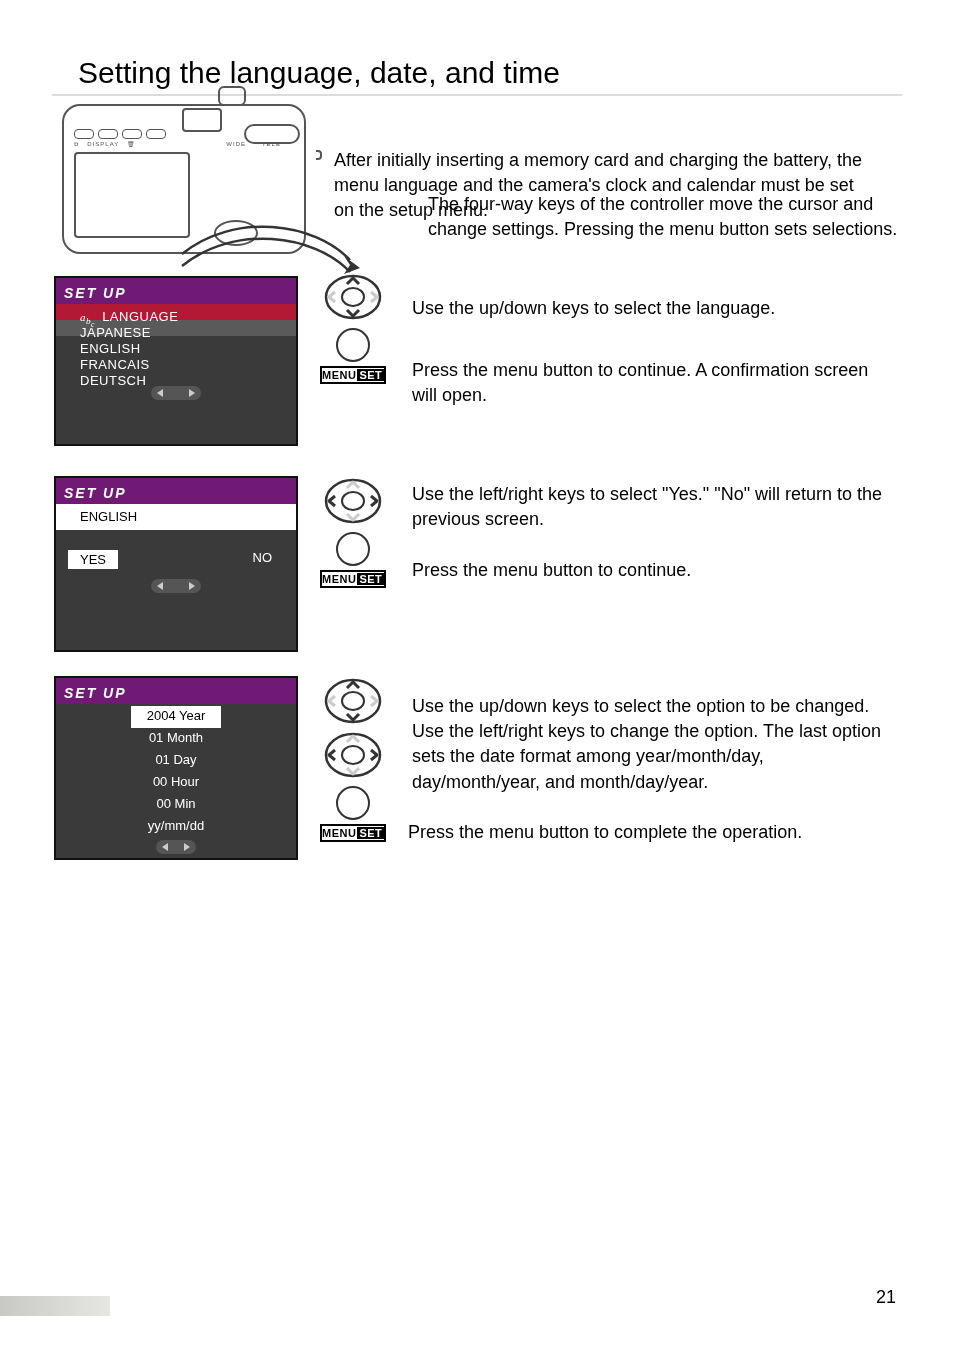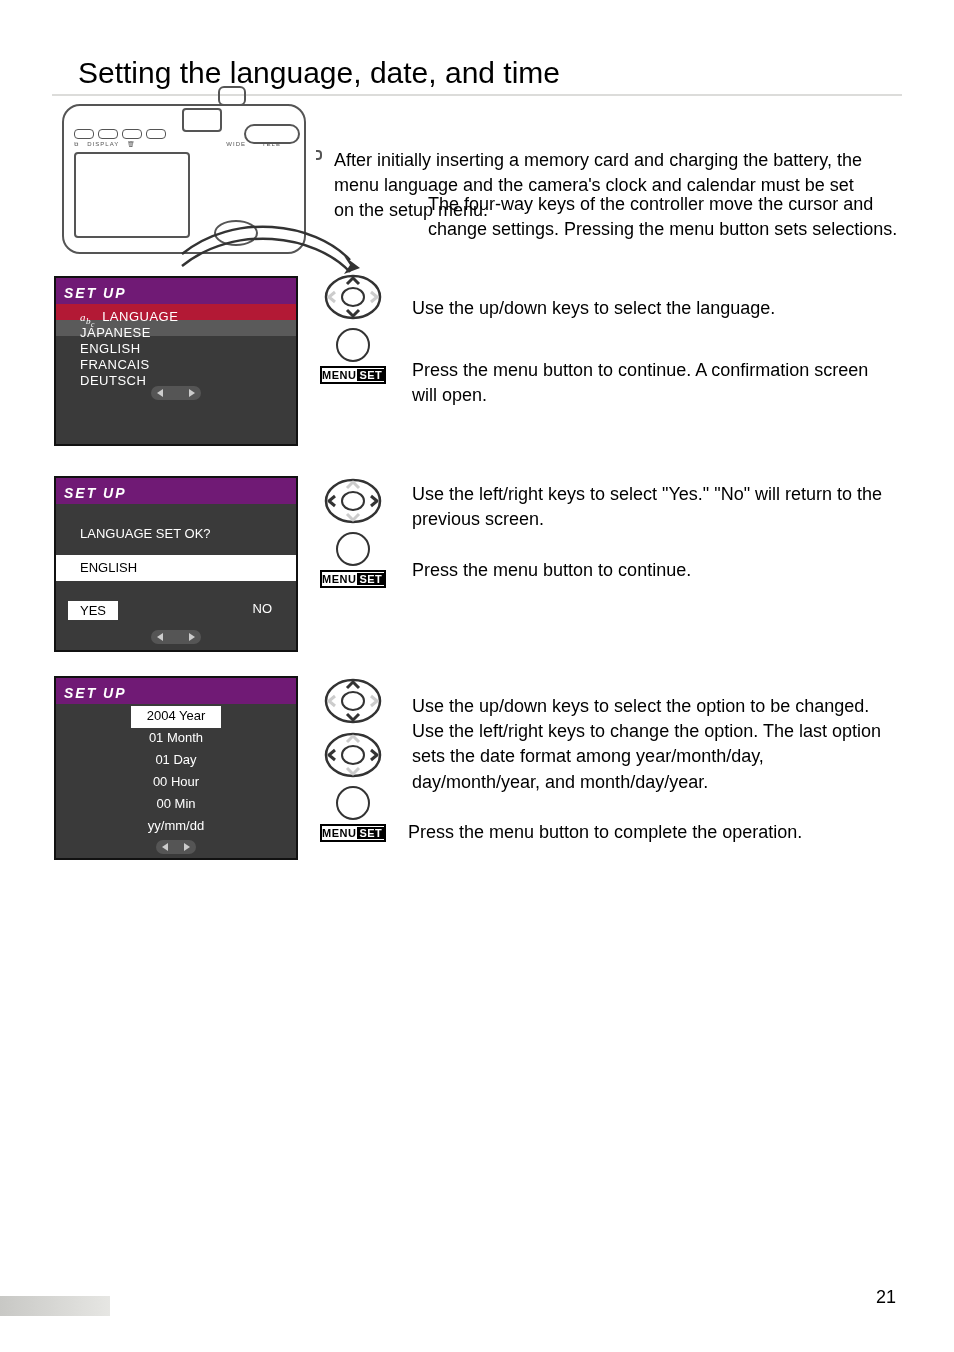--- a/index.html
+++ b/index.html
@@ -129,21 +129,20 @@
     <div class="row option">FRANCAIS</div>
     <div class="row option">DEUTSCH</div>
     <div class="footer"><span class="pill"></span></div>
   </div>
 
   <div id="screen2" class="screen">
     <div class="header">
       <span class="setup">SET UP</span>
       <span class="dots"></span>
     </div>
-    <div class="prompt">LANGUAGE SET OK?</div>
     <div class="valuebox">ENGLISH</div>
     <div class="yn">
       <span class="sel">YES</span>
       <span>NO</span>
     </div>
     <div class="footer"><span class="pill"></span></div>
   </div>
 
   <div id="screen3" class="screen">
     <div class="header">

